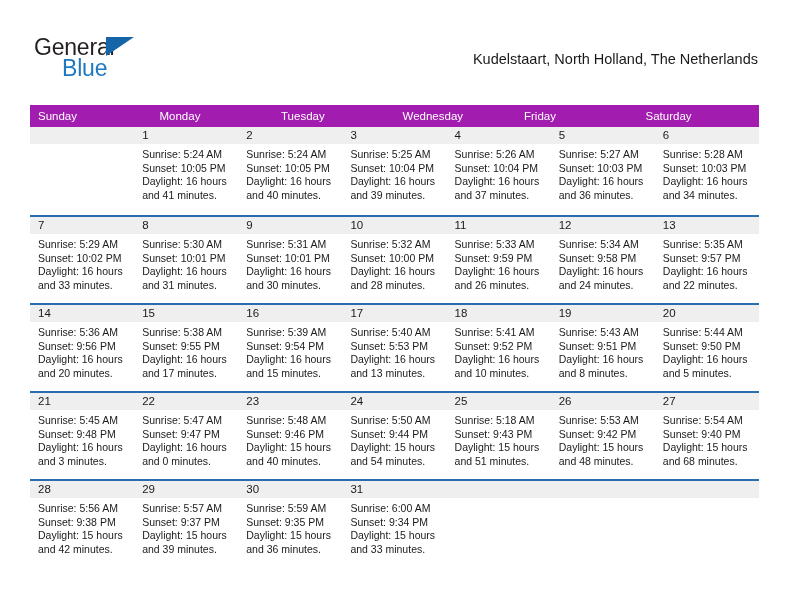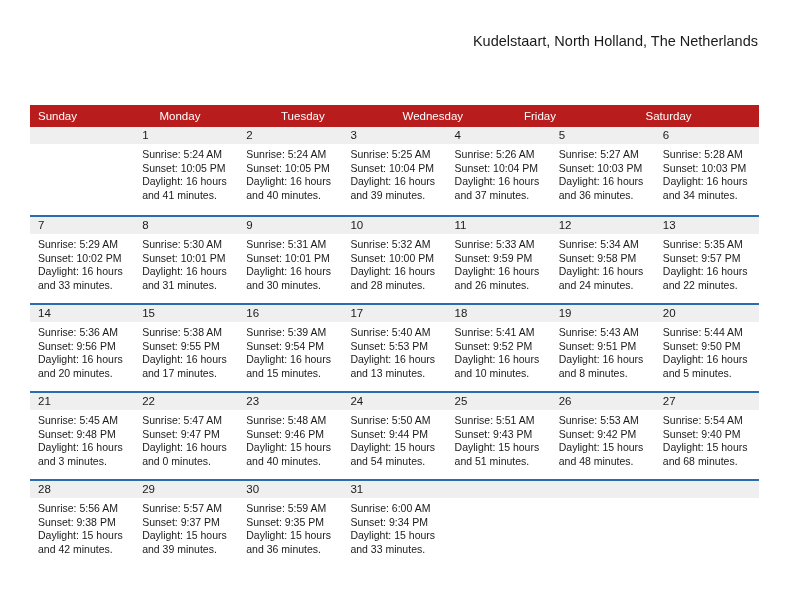--- a/index.html
+++ b/index.html
@@ -74,38 +74,38 @@
     text-align: right;
   }
   .cal-title {
     font-size: 28px;
     font-weight: normal;
     color: #1a1a1a;
     line-height: 34px;
     white-space: nowrap;
   }
   .cal-subtitle {
-    margin-top: 2px;
+    margin-top: 20px;
     font-size: 14.5px;
     color: #1a1a1a;
     line-height: 18px;
     white-space: nowrap;
   }
 
   
   .calendar {
     position: absolute;
     left: 30px;
     top: 105px;
     width: 729px;
   }
 
   .cal-head {
     display: flex;
-    background: #b91c1c;
+    background: #a21caf;
     height: 22px;
   }
   .cal-head .hcell {
     flex: 1 1 0;
     font-size: 11.5px;
     color: #ffffff;
     line-height: 22px;
     padding-left: 8px;
     box-sizing: border-box;
     white-space: nowrap;
@@ -146,20 +146,25 @@
   }
   .dayinfo div { white-space: nowrap; }
 </style>
 </head>
 <body>
 
 <div class="page">
 
   <div class="header">
 
+    <div class="brand">
+      <span class="brand-general">General</span>
+      <span class="brand-triangle"></span>
+      <span class="brand-blue">Blue</span>
+    </div>
 
     <div class="title-block">
       <div class="cal-subtitle">Kudelstaart, North Holland, The Netherlands</div>
     </div>
 
   </div>
 
   <div class="calendar">
 
     <div class="cal-head">
@@ -394,21 +399,21 @@
             <div class="dayinfo">
               <div>Sunrise: 5:50 AM</div>
               <div>Sunset: 9:44 PM</div>
               <div>Daylight: 15 hours</div>
               <div>and 54 minutes.</div>
             </div>
           </div>
           <div class="daycell">
             <div class="daynum-band">25</div>
             <div class="dayinfo">
-              <div>Sunrise: 5:51 AM</div>
+              <div>Sunrise: 5:18 AM</div>
               <div>Sunset: 9:43 PM</div>
               <div>Daylight: 15 hours</div>
               <div>and 51 minutes.</div>
             </div>
           </div>
           <div class="daycell">
             <div class="daynum-band">26</div>
             <div class="dayinfo">
               <div>Sunrise: 5:53 AM</div>
               <div>Sunset: 9:42 PM</div>

